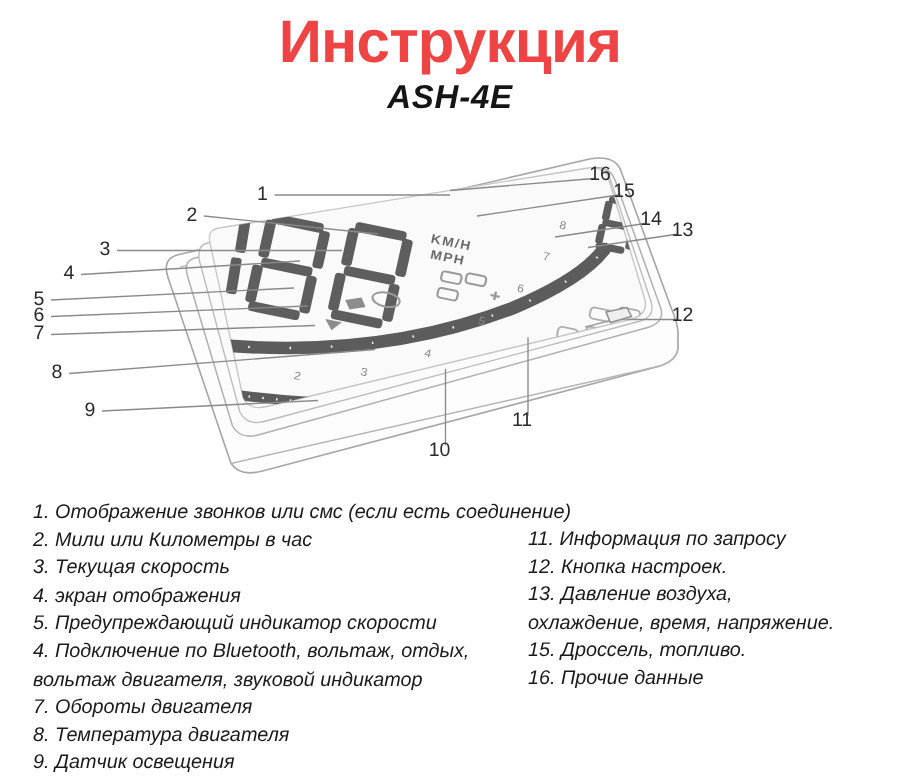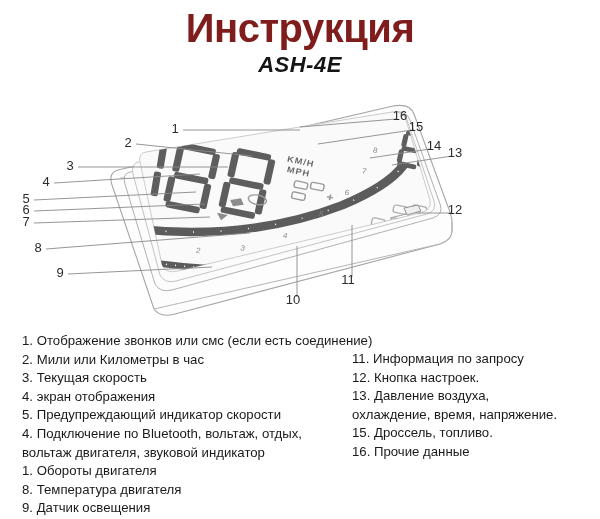--- a/index.html
+++ b/index.html
@@ -23,21 +23,21 @@
     left: 0;
     width: 600px;
     text-align: center;
   }
   #main-title {
     font-family: "Liberation Sans", sans-serif;
     font-size: 40px;
     font-weight: bold;
     letter-spacing: -0.5px;
     line-height: 44px;
-    color: #7f1d1d;
+    color: #ef4444;
   }
   #sub-title {
     font-family: "Liberation Sans", sans-serif;
     font-size: 22px;
     font-style: italic;
     font-weight: bold;
     line-height: 26px;
     letter-spacing: 0.5px;
     color: #151515;
     margin-top: 2px;
@@ -56,20 +56,21 @@
     display: block;
   }
 
   
   #legend {
     position: absolute;
     top: 332px;
     left: 0;
     width: 556px;
     height: 187px;
+    font-style: italic;
   }
   .legend-col {
     position: absolute;
     top: 0;
   }
   #legend-col-left { left: 22px; width: 320px; }
   #legend-col-right { left: 352px; width: 240px; top: 18px; }
 
   .legend-line {
     font-family: "Liberation Sans", sans-serif;
@@ -295,21 +296,21 @@
 
 <div id="legend">
   <div class="legend-col" id="legend-col-left">
       <div class="legend-line">1. Отображение звонков или смс (если есть соединение)</div>
       <div class="legend-line">2. Мили или Километры в час</div>
       <div class="legend-line">3. Текущая скорость</div>
       <div class="legend-line">4. экран отображения</div>
       <div class="legend-line">5. Предупреждающий индикатор скорости</div>
       <div class="legend-line">4. Подключение по Bluetooth, вольтаж, отдых,</div>
       <div class="legend-line cont">вольтаж двигателя, звуковой индикатор</div>
-      <div class="legend-line">1. Обороты двигателя</div>
+      <div class="legend-line">7. Обороты двигателя</div>
       <div class="legend-line">8. Температура двигателя</div>
       <div class="legend-line">9. Датчик освещения</div>
       <div class="legend-line">10. Индикатор включенной передачи</div>
     </div>
   <div class="legend-col" id="legend-col-right">
       <div class="legend-line">11. Информация по запросу</div>
       <div class="legend-line">12. Кнопка настроек.</div>
       <div class="legend-line">13. Давление воздуха,</div>
       <div class="legend-line cont">охлаждение, время, напряжение.</div>
       <div class="legend-line">15. Дроссель, топливо.</div>

